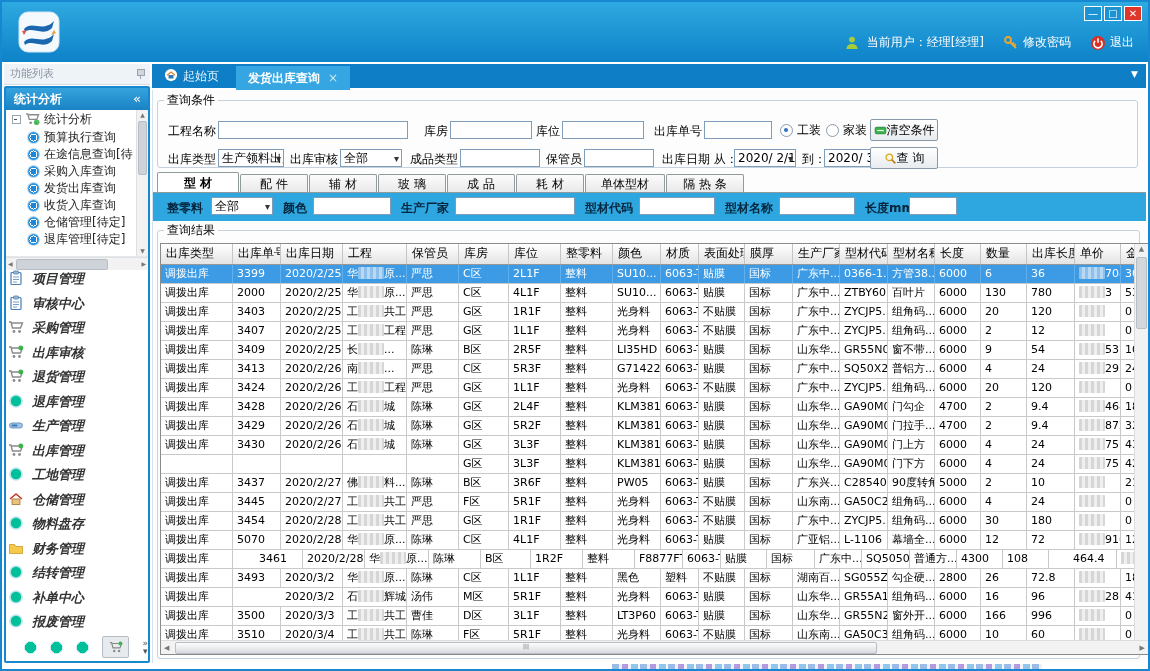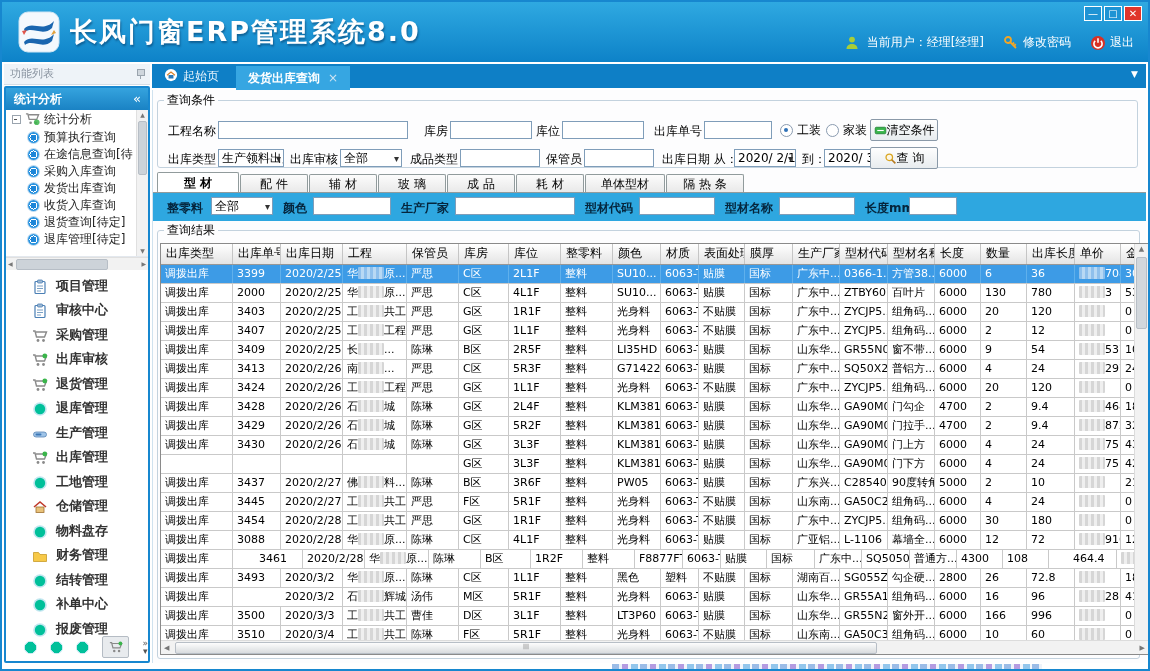--- a/index.html
+++ b/index.html
@@ -30,21 +30,21 @@
   .tree-item{display:flex;align-items:center;gap:5px;height:17px;padding-left:22px;font-size:12px;color:#222;white-space:nowrap;}
   .tree-dot{width:11px;height:11px;border-radius:50%;background:radial-gradient(circle at 50% 50%, #1d86d8 0 3px, #fff 3px 4px, #2a93df 4px);flex:0 0 auto;box-shadow:0 0 0 1px #bcd9ef;}
   .tree-vscroll{position:absolute;right:0;top:0;width:11px;bottom:0;background:#f2f2f2;border-left:1px solid #e0e0e0;font-size:6px;color:#777;text-align:center;}
   .tree-vscroll .thumb{position:absolute;left:1px;right:1px;top:11px;height:52px;background:#cdd3d9;border:1px solid #b7bec6;border-radius:2px;}
   .arrow-glyph{display:block;height:10px;line-height:10px;}
   .tree-hscroll{height:12px;background:#f2f2f2;border-top:1px solid #e0e0e0;position:relative;font-size:6px;color:#777;}
   .tree-hscroll .thumb{position:absolute;left:10px;top:1px;height:9px;width:90px;background:#cdd3d9;border:1px solid #b7bec6;border-radius:2px;}
   .tree-hscroll .la{position:absolute;left:2px;top:2px;}
   .tree-hscroll .ra{position:absolute;right:2px;top:2px;}
   .menu{position:relative;}
-  .menu-item{display:flex;align-items:flex-end;gap:8px;height:24.5px;padding-left:26px;font-size:13px;font-weight:bold;color:#333;cursor:default;}
+  .menu-item{display:flex;align-items:flex-start;gap:8px;height:24.5px;padding-left:2px;font-size:13px;font-weight:bold;color:#333;cursor:default;font-style:italic;}
   .menu-item .mi{width:16px;height:16px;flex:0 0 auto;}
   .side-bottom{position:absolute;left:0;right:0;bottom:2px;height:24px;display:flex;align-items:center;gap:13px;padding-left:18px;}
   .sb-dot{width:13px;height:13px;border-radius:50%;background:radial-gradient(circle,#00c09a 60%,#bfe6ef 61%);}
   .sb-btn{width:26px;height:20px;border:1px solid #b5bcc4;background:#e8ebee;border-radius:2px;display:flex;align-items:center;justify-content:center;}
   .sb-more{font-size:9px;color:#555;line-height:8px;text-align:center;}
   
   .main{position:absolute;left:150px;top:62px;right:2px;bottom:6px;background:#fff;}
   .tabbar{position:absolute;left:0;top:0;right:0;height:24px;background:#0e7fc6;}
   .tab{display:inline-flex;align-items:center;gap:5px;height:24px;padding:0 12px;color:#eaf5fc;font-size:12px;cursor:default;}
   .tab.active{background:#36a6e2;color:#fff;font-weight:bold;}
@@ -99,21 +99,20 @@
   <div class="titlebar">
     <div class="logo">
       <svg viewBox="0 0 46 46" width="46" height="46">
         <rect x="3" y="3" width="40" height="40" rx="9" fill="#f4f9fd" stroke="#cfe5f4"></rect>
         <path d="M8 20 C16 11,27 24,38 12 L36 19 C27 28,16 17,9 23 Z" fill="#1a66af"></path>
         <path d="M8 33 C16 24,27 37,38 25 L36 32 C27 41,16 30,9 36 Z" fill="#1a66af"></path>
         <path d="M6 22 L11 21 L8 26 Z" fill="#e2574c"></path>
         <path d="M40 24 L35 26 L38 21 Z" fill="#e2a23c"></path>
       </svg>
     </div>
-    <div class="app-title">长风门窗ERP管理系统8.0</div>
     <div class="win-controls">
       <div class="win-btn">—</div>
       <div class="win-btn">□</div>
       <div class="win-btn close">✕</div>
     </div>
     <div class="userbar">
       <span class="ic">
         <svg class="ic16" viewBox="0 0 16 16">
             <circle cx="8" cy="4.6" r="2.9" fill="#a6ce39"></circle>
             <path d="M2.5 14c0-3.1 2.5-4.9 5.5-4.9s5.5 1.8 5.5 4.9z" fill="#a6ce39"></path>
@@ -181,21 +180,21 @@
             <div class="tree-item">
               <span class="tree-dot"></span>
               <span>发货出库查询</span>
             </div>
             <div class="tree-item">
               <span class="tree-dot"></span>
               <span>收货入库查询</span>
             </div>
             <div class="tree-item">
               <span class="tree-dot"></span>
-              <span>退货查询[待定]</span>
+              <span>仓储管理[待定]</span>
             </div>
             <div class="tree-item">
               <span class="tree-dot"></span>
               <span>退库管理[待定]</span>
             </div>
           </div>
         <div class="tree-vscroll">
           <span class="arrow-glyph">▲</span>
           <div class="thumb"></div>
           <span class="arrow-glyph" style="position:absolute;bottom:0;left:0;right:0;">▼</span>
@@ -760,21 +759,21 @@
                 <div class="g-cell" style="width: 48px;">ZYCJP5...</div>
                 <div class="g-cell" style="width: 47px;">组角码...</div>
                 <div class="g-cell" style="width: 46px;">6000</div>
                 <div class="g-cell" style="width: 46px;">30</div>
                 <div class="g-cell" style="width: 48px;">180</div>
                 <div class="g-cell" style="width: 46px;"><span class="mask"></span></div>
                 <div class="g-cell" style="width: 18px;">0</div>
               </div>
               <div class="grid-row">
                 <div class="g-cell" style="width: 72px;">调拨出库</div>
-                <div class="g-cell" style="width: 48px;">3088</div>
+                <div class="g-cell" style="width: 48px;">5070</div>
                 <div class="g-cell" style="width: 62px;">2020/2/28</div>
                 <div class="g-cell" style="width: 64px;">华<span class="mask"></span>原...</div>
                 <div class="g-cell" style="width: 52px;">陈琳</div>
                 <div class="g-cell" style="width: 50px;">C区</div>
                 <div class="g-cell" style="width: 52px;">4L1F</div>
                 <div class="g-cell" style="width: 52px;">整料</div>
                 <div class="g-cell" style="width: 48px;">光身料</div>
                 <div class="g-cell" style="width: 38px;">6063-T5</div>
                 <div class="g-cell" style="width: 46px;">贴膜</div>
                 <div class="g-cell" style="width: 48px;">国标</div>

